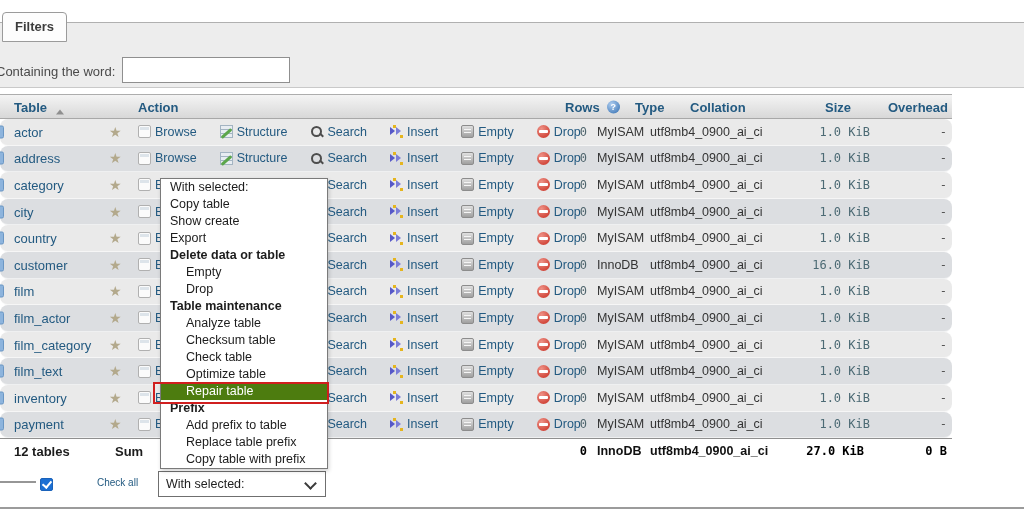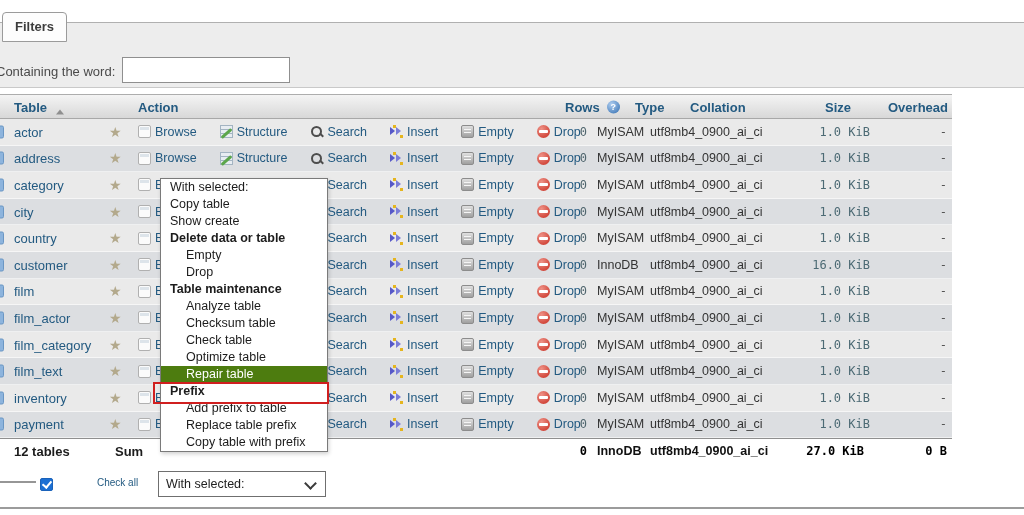--- a/index.html
+++ b/index.html
@@ -29,21 +29,21 @@
   .h-type{left:635px;} .h-coll{left:690px;} .h-size{left:825px;} .h-ovh{left:888px;}
   .sort-up { width:0;height:0;border-left:4px solid transparent;border-right:4px solid transparent;
     border-bottom:5px solid #8f8f8f; display:inline-block; margin-left:9px; }
   .ic-help { position:relative; width:13px; height:13px; border-radius:50%;
     background:radial-gradient(circle at 35% 30%, #aecdf0, #4f84bf 75%);
     color:#fff; font-size:9px; font-weight:bold; text-align:center; line-height:13px; }
 
   
   .rows-wrap { position:absolute; left:0; top:119px; width:952px; }
   .trow { position:relative; height:26.6px; box-sizing:border-box;
-    border-bottom:1px solid rgba(255,255,255,.55); }
+    border-bottom:1px solid rgba(255,255,255,.55);border-radius:8px; }
   .trow.odd  { background:#eaeaea; }
   .trow.even { background:#dcdee1;padding-left:44px; }
   .trow > * { position:absolute; top:50%; transform:translateY(-50%); }
   .row-cb { left:-9px; width:13px; height:13px; background:#8db4dd;
     border:1px solid #6b97c4; border-radius:2px; box-sizing:border-box; }
   .tname { left:14px; font-size:13px; color:#235a81; text-decoration:none; white-space:nowrap; }
   .star { left:109px; font-size:14px; color:#b3a98c; line-height:1; }
   .act { left:138px; display:flex; align-items:center; gap:23px; white-space:nowrap; }
   .alink { display:flex; align-items:center; gap:4px; color:#235a81;
     font-size:12.5px; text-decoration:none; }
@@ -631,20 +631,21 @@
   <div class="wsel">
     <span>With selected:</span>
     <span class="wsel-chevron"></span>
   </div>
   <div class="bottom-rule"></div>
 
   <div class="menu">
     <div class="mi">With selected:</div>
     <div class="mi">Copy table</div>
     <div class="mi">Show create</div>
+    <div class="mi">Export</div>
     <div class="mi group">Delete data or table</div>
     <div class="mi child">Empty</div>
     <div class="mi child">Drop</div>
     <div class="mi group">Table maintenance</div>
     <div class="mi child">Analyze table</div>
     <div class="mi child">Checksum table</div>
     <div class="mi child">Check table</div>
     <div class="mi child">Optimize table</div>
     <div class="mi child hl">Repair table</div>
     <div class="mi group">Prefix</div>

